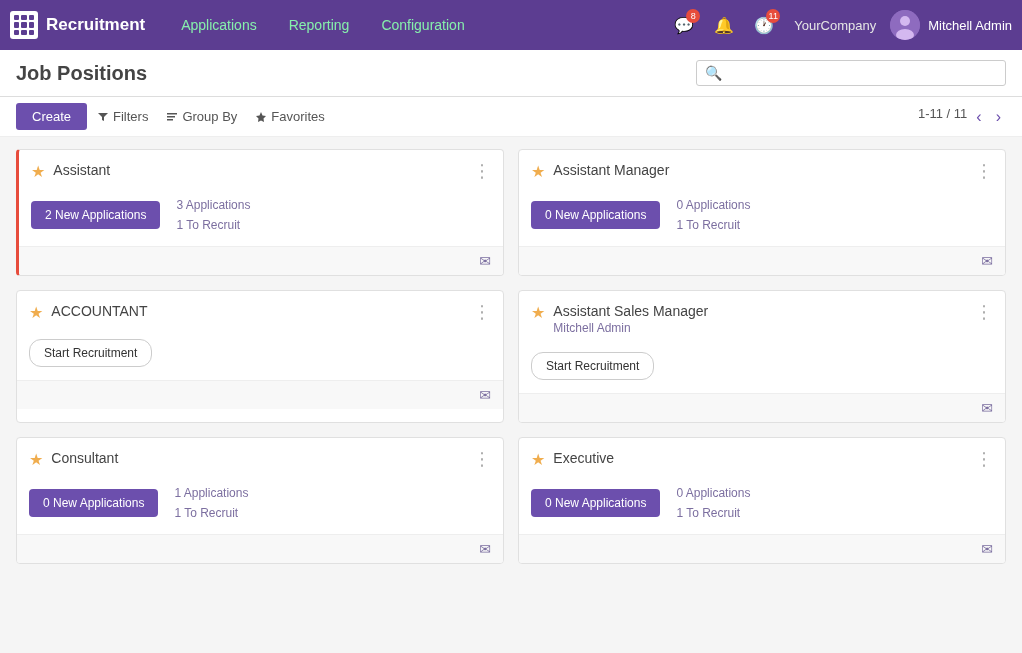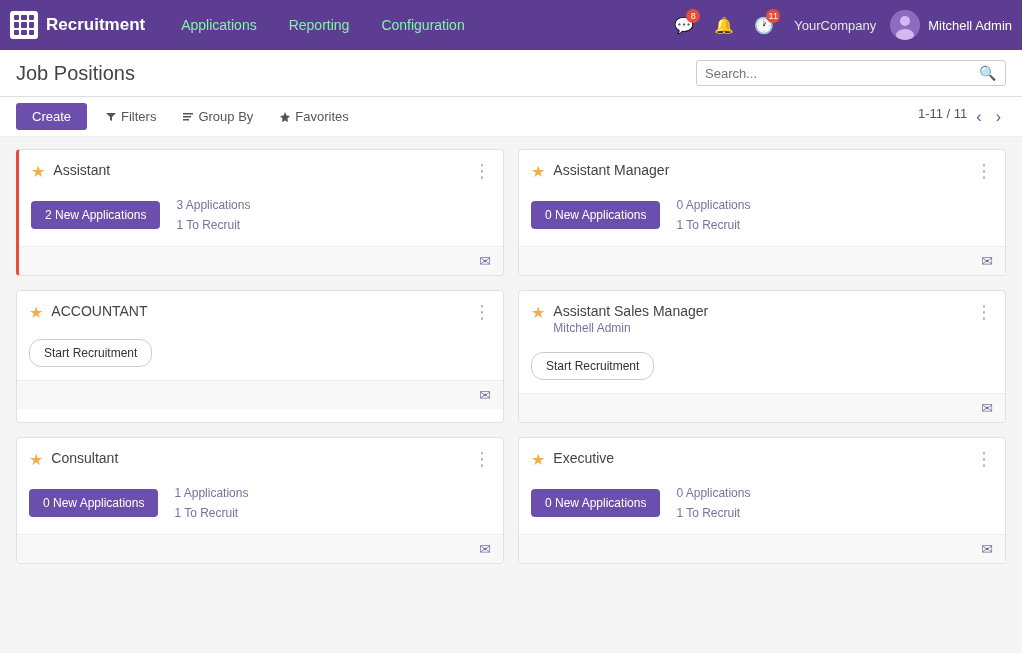--- a/index.html
+++ b/index.html
@@ -98,21 +98,21 @@
     .page-header {
       background: white;
       padding: 10px 16px;
       border-bottom: 1px solid #ddd;
       display: flex;
       align-items: center;
       gap: 10px;
     }
     .page-title {
       font-size: 20px;
-      font-weight: 400;
+      font-weight: 700;
       color: #444;
       flex: 1;
     }
     .search-box {
       display: flex;
       align-items: center;
       border: 1px solid #ccc;
       border-radius: 3px;
       padding: 4px 8px;
       width: 310px;
@@ -122,21 +122,21 @@
       border: none; outline: none; flex: 1; font-size: 13px; color: #999;
     }
     .search-icon { color: #666; font-size: 14px; cursor: pointer; }
 
     
     .toolbar {
       background: white;
       padding: 6px 16px;
       display: flex;
       align-items: center;
-      gap: 10px;
+      gap: 2px;
       border-bottom: 1px solid #eee;
     }
     .create-btn {
       background: #6c4fad;
       color: white;
       border: none;
       border-radius: 3px;
       padding: 6px 16px;
       font-size: 13px;
       cursor: pointer;
@@ -307,21 +307,20 @@
         <ellipse cx="15" cy="25" rx="9" ry="6" fill="#d4b8f0"></ellipse>
       </svg>
     </div>
     <span class="nav-username">Mitchell Admin</span>
   </div>
 </nav>
 
 <div class="page-header">
   <h1 class="page-title">Job Positions</h1>
   <div class="search-box">
-    <input type="text" placeholder="Search..." style="">
     <span class="search-icon">🔍</span>
   </div>
 </div>
 
 <div class="toolbar">
   <button class="create-btn">Create</button>
   <div class="filter-btn">
     <svg viewBox="0 0 12 12" fill="currentColor">
         <path d="M1 2h10L7 6v4l-2-1V6L1 2z"></path>
       </svg>

